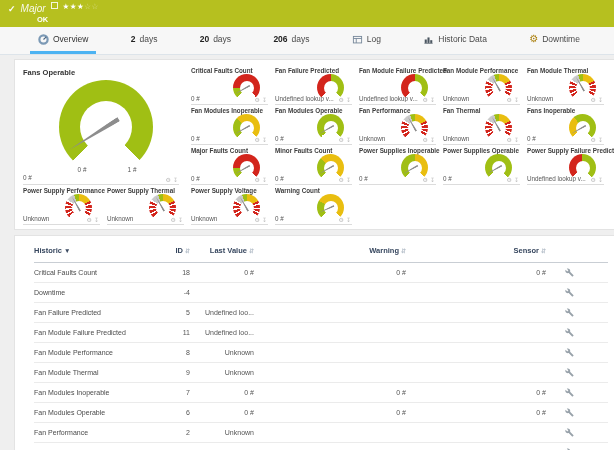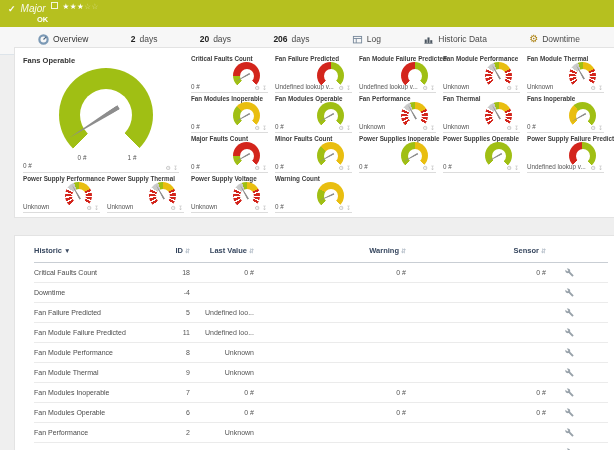--- a/index.html
+++ b/index.html
@@ -21,21 +21,21 @@
         justify-content:space-between;padding:0 26px 0 30px;}
   .tab{display:flex;align-items:center;gap:4px;font-size:8.5px;color:#4a4a4a;
        padding:0 8px;border-bottom:3px solid transparent;box-sizing:border-box;cursor:pointer;}
   .tab.active{border-bottom-color:#4db3f2;color:#333;}
   .tab .strong{font-weight:700;color:#222;}
   .tab .gear-glyph{font-size:10px;color:#a97d08;line-height:1;}
   .tab svg{display:block;}
   
   .panel{position:absolute;left:14px;width:600px;background:#fff;border:1px solid #e3e3e3;
          border-right:none;box-sizing:border-box;}
-  .gauges-panel{top:47px;height:171px;padding:5px 0 0 8px;}
+  .gauges-panel{top:59px;height:171px;padding:5px 0 0 8px;}
   .table-panel{top:235px;height:220px;padding:10px 0 0 19px;}
   
   .g-grid{display:grid;grid-template-columns:repeat(7,84px);grid-auto-rows:40px;}
   .lg-cell{grid-row:1/4;grid-column:1/3;position:relative;border-bottom:1px solid #dcdcdc;
            margin-right:12px;padding-top:3px;}
   .lg-title{font-size:7.5px;font-weight:700;color:#333;}
   .lg-gauge{position:relative;margin:3px 0 0 36px;}
   .lg-min,.lg-max{position:absolute;font-size:6.4px;color:#555;transform:translateX(-50%);white-space:nowrap;}
   .lg-value{position:absolute;left:0;bottom:3px;font-size:6.4px;color:#555;}
   .sg-cell{position:relative;border-bottom:1px solid #dcdcdc;margin-right:7px;padding-top:2px;}

